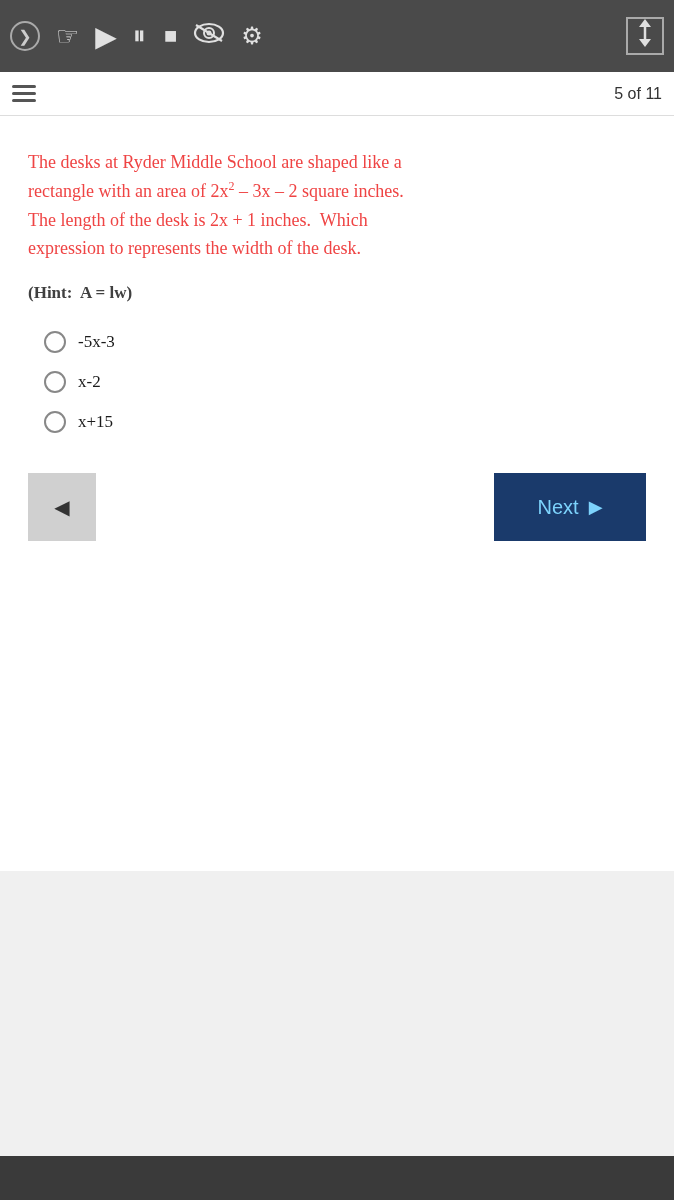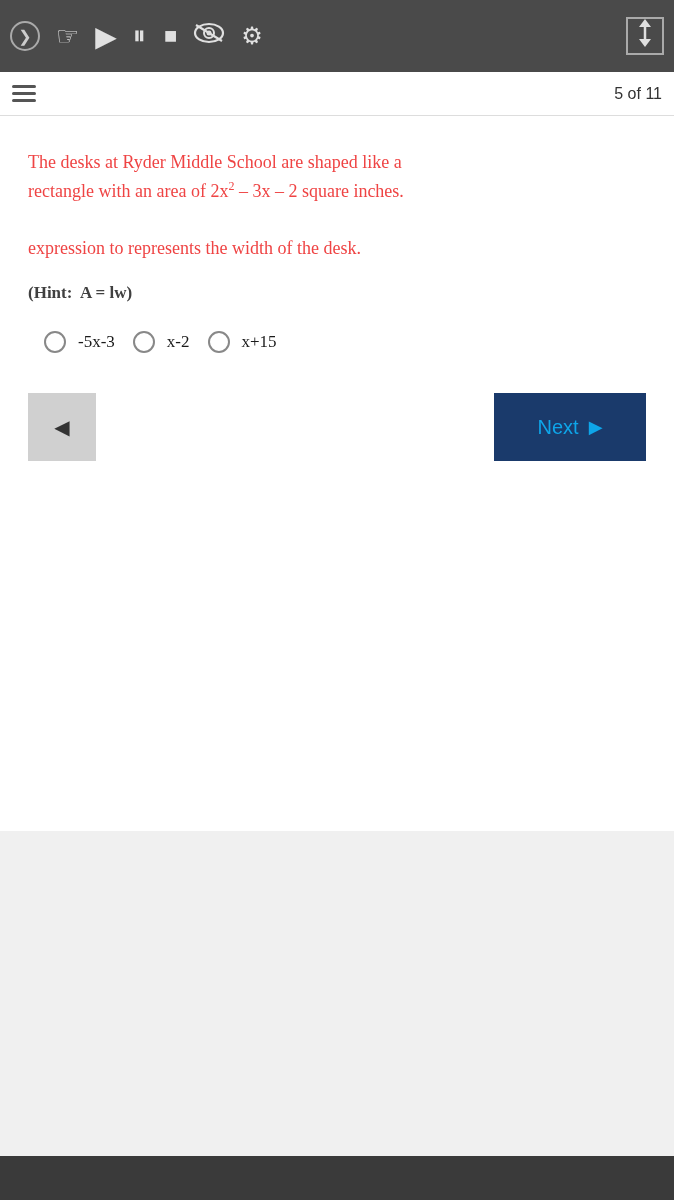--- a/index.html
+++ b/index.html
@@ -116,21 +116,21 @@
     .hint-text {
       font-size: 17px;
       color: #404040;
       margin-bottom: 28px;
       font-weight: bold;
     }
 
     
     .choices {
       display: flex;
-      flex-direction: row;
+      flex-direction: column;
       gap: 18px;
       margin-bottom: 40px;
       padding-left: 16px;
     }
 
     .choice-item {
       display: flex;
       align-items: center;
       gap: 12px;
       cursor: pointer;
@@ -168,21 +168,21 @@
       display: flex;
       align-items: center;
       justify-content: center;
       cursor: pointer;
       font-size: 20px;
       color: #333;
     }
 
     .btn-next {
       background: #1a3a6b;
-      color: #0ea5e9;
+      color: #7dd3fc;
       border: none;
       padding: 16px 28px;
       font-size: 20px;
       font-family: Arial, sans-serif;
       cursor: pointer;
       display: flex;
       align-items: center;
       gap: 10px;
       height: 68px;
       min-width: 152px;
@@ -274,21 +274,21 @@
     <span></span>
   </div>
   <div class="page-counter">5 of 11</div>
 </div>
 
 <div class="main-content">
 
   <div class="question-text">
     <span>The desks at Ryder Middle School are shaped like a</span><br>
     <span>rectangle with an area of 2x<sup>2</sup> – 3x – 2 square inches.</span><br>
-    <br>
+    <span>The length of the desk is 2x + 1 inches.&nbsp; Which</span><br>
     <span>expression to represents the width of the desk.</span>
   </div>
 
   <div class="hint-text">
     <span>(Hint:&nbsp; A = lw)</span>
   </div>
 
   <div class="choices">
 
     <div class="choice-item">

